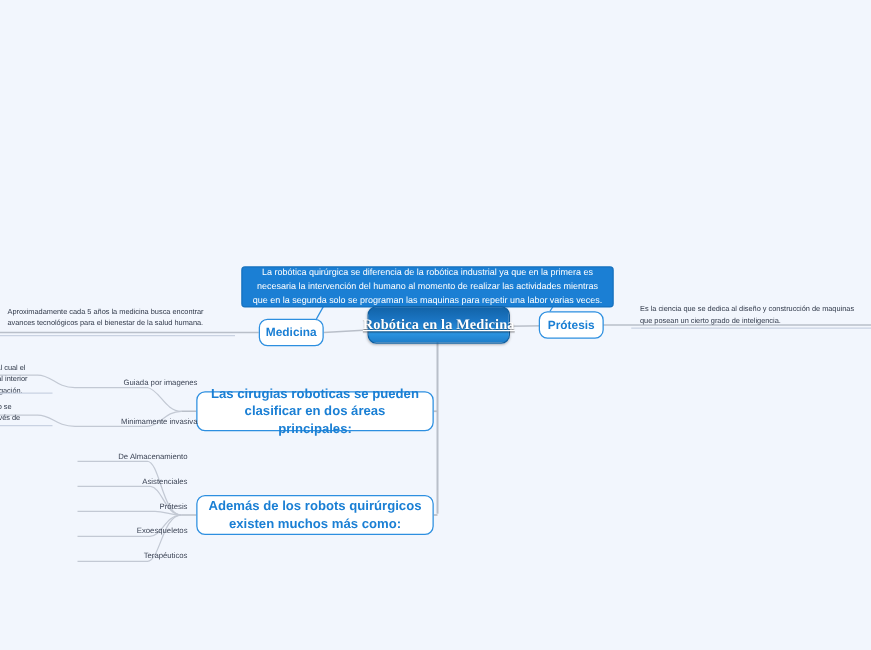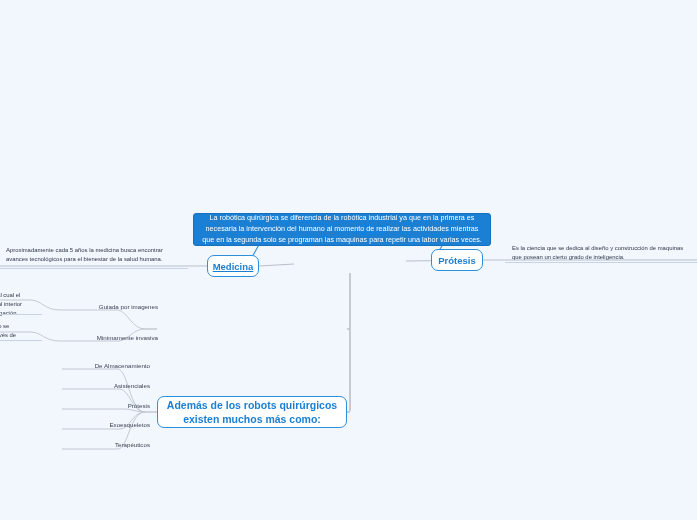--- a/index.html
+++ b/index.html
@@ -43,21 +43,21 @@
     border-radius:7px;
     display:flex;align-items:center;justify-content:center;
     text-align:center;
     color:#1a7fd4;
     font-weight:bold;
     box-sizing:border-box;
   }
   .node-sm{font-size:9.5px;padding:2px 8px;}
   .node-lg{font-size:10.5px;line-height:1.35;padding:4px 8px;}
 
-  #node-medicina{left:207px;top:255px;width:52px;height:22px;text-decoration:underline;}
+  #node-medicina{left:207px;top:255px;width:52px;height:22px;}
   #node-robotica{left:431px;top:249px;width:52px;height:22px;}
   #node-cirugias{left:157px;top:313px;width:190px;height:32px;}
   #node-robots{left:157px;top:396px;width:190px;height:32px;}
 
   
   .callout{
     position:absolute;
     left:193px;top:189px;
     width:298px;height:33px;
     background:#1b7fd4;
@@ -151,29 +151,35 @@
     <path d="M145,412 C130,412 128,449 118,449 L62,449" stroke="#c3c9d4" stroke-width="1" fill="none"></path>
 
     <path d="M60,310 C44,310 42,300 30,300 L0,300" stroke="#c3c9d4" stroke-width="1" fill="none"></path>
     <path d="M60,341 C44,341 42,332 30,332 L0,332" stroke="#c3c9d4" stroke-width="1" fill="none"></path>
   </svg>
 
   <div class="callout">
     <div class="callout-text">La robótica quirúrgica se diferencia de la robótica industrial ya que en la primera es necesaria la intervención del humano al momento de realizar las actividades mientras que en la segunda solo se programan las maquinas para repetir una labor varias veces.</div>
   </div>
 
+  <div class="central">
+    <span class="central-label">Robótica en la Medicina</span>
+  </div>
 
   <div class="node node-sm" id="node-medicina">
     <span>Medicina</span>
   </div>
 
   <div class="node node-sm" id="node-robotica">
     <span>Prótesis</span>
   </div>
 
+  <div class="node node-lg" id="node-cirugias">
+    <span>Las cirugias roboticas se pueden clasificar en dos áreas principales:</span>
+  </div>
 
   <div class="node node-lg" id="node-robots">
     <span>Además de los robots quirúrgicos existen muchos más como:</span>
   </div>
 
   <div class="note" id="note-left">Aproximadamente cada 5 años la medicina busca encontrar avances tecnológicos para el bienestar de la salud humana.</div>
   <div class="note-underline" id="ul-left"></div>
 
   <div class="note" id="note-right">Es la ciencia que se dedica al diseño y construcción de maquinas que posean un cierto grado de inteligencia.</div>
   <div class="note-underline" id="ul-right"></div>

